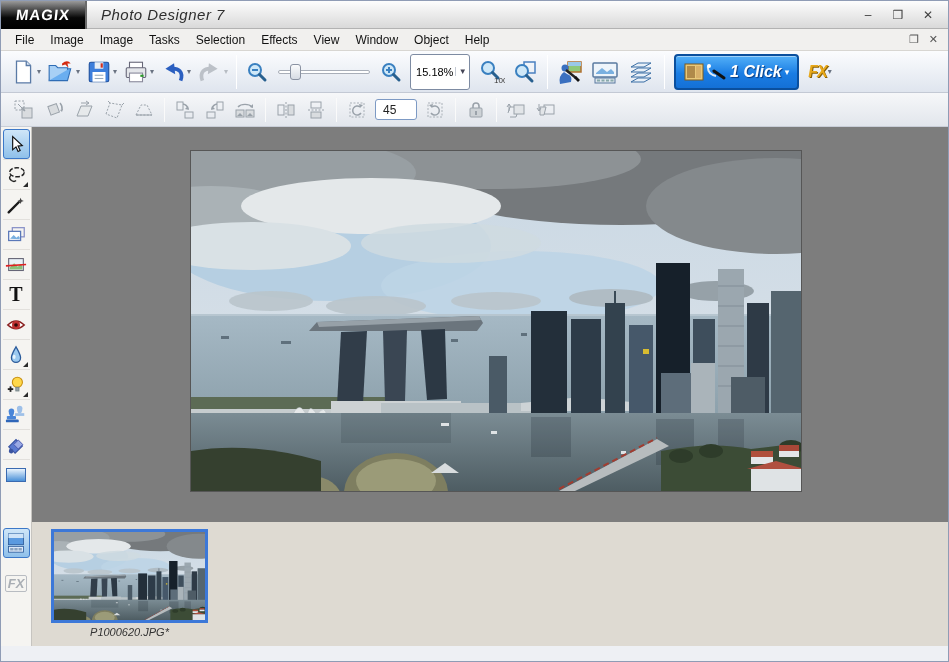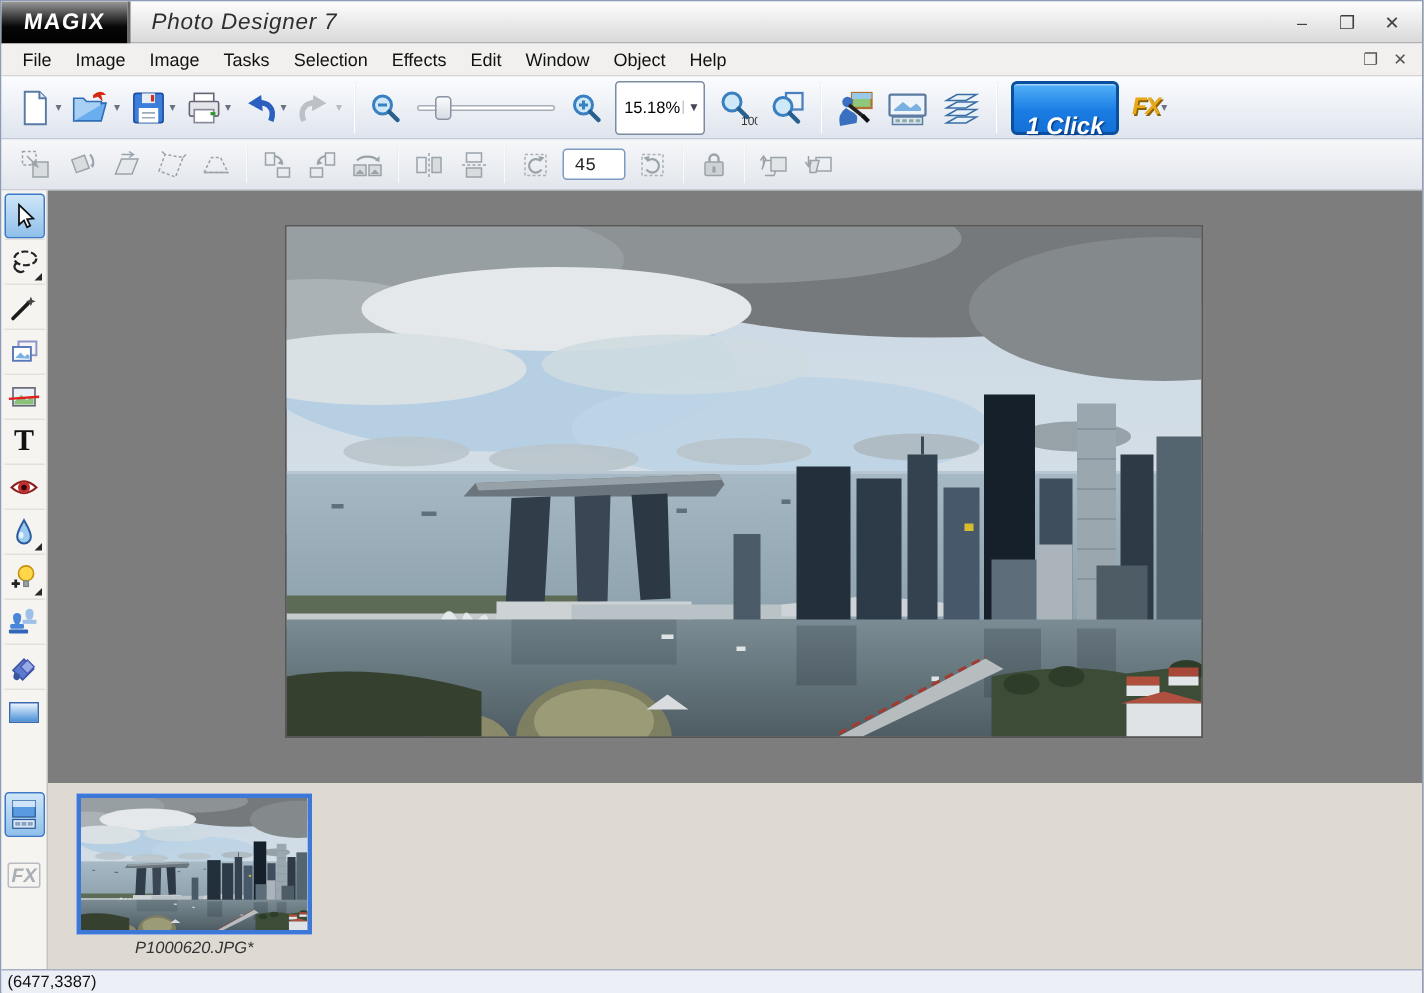--- a/index.html
+++ b/index.html
@@ -26,31 +26,31 @@
   .tsep { width:1px; height:34px; background:#b9bfc9; border-right:1px solid #fff; margin:0 5px; }
   .tbtn { display:flex; align-items:center; padding:2px 3px; border-radius:3px; }
   .caret { font-size:8px; color:#6a7382; margin-left:1px; }
   .caret.dis { color:#b7bcc3; }
   .slider { width:92px; height:18px; position:relative; margin:0 6px; }
   .slider .track { position:absolute; left:0; right:0; top:7px; height:4px; background:#fff; border:1px solid #a8aeb8; border-radius:2px; }
   .slider .thumb { position:absolute; left:12px; top:1px; width:11px; height:16px; background:linear-gradient(180deg,#fafbfc,#d7dce4); border:1px solid #8a92a2; border-radius:3px; }
   .zoom-select { width:60px; height:36px; background:#fff; border:1px solid #7d8ba2; border-radius:3px; display:flex; align-items:center; font-size:11px; margin:0 4px; }
   .zoom-select .zval { flex:1; padding-left:5px; }
   .zoom-select .zcaret { width:14px; border-left:1px solid #c4cad4; text-align:center; font-size:8px; color:#445; }
-  .oneclick { height:32px; display:flex; align-items:center; gap:2px; background:linear-gradient(180deg,#53b0f8,#1a7de4 55%,#1470d6); border:2px solid #0a4f9e; border-radius:4px; padding:16px 8px; margin:0 4px; box-shadow:inset 0 1px 0 rgba(255,255,255,.45);flex-direction:column; }
+  .oneclick { height:32px; display:flex; align-items:center; gap:2px; background:linear-gradient(180deg,#53b0f8,#1a7de4 55%,#1470d6); border:2px solid #0a4f9e; border-radius:4px; padding:16px 8px; margin:0 4px; box-shadow:inset 0 1px 0 rgba(255,255,255,.45); }
   .oneclick .label { color:#fff; font-weight:bold; font-size:16px; font-style:italic; text-shadow:1px 1px 1px #0a3c80; }
   .oneclick .caret { color:#fff; font-size:9px; }
   .fxbtn { display:flex; align-items:center; padding:3px 5px; }
   .fx-text { font-weight:bold; font-style:italic; font-size:16px; color:#e8a81a; text-shadow:1px 1px 0 #8a6206; letter-spacing:-1px; }
 
   
   .toolbar2 { height:34px; background:linear-gradient(180deg,#f6f7f9,#e2e6ec); border-bottom:1px solid #c9ced8; display:flex; align-items:center; padding:0 8px; flex:0 0 auto; }
   .t2btn { width:30px; height:28px; display:flex; align-items:center; justify-content:center; }
   .t2sep { width:1px; height:24px; background:#c2c7cf; border-right:1px solid #fafafa; margin:0 5px; }
-  .angle-input { width:42px; height:21px; border:1px solid #7d9ac4; border-radius:3px; font-size:12px; padding-left:7px; color:#222; font-family:Liberation Mono, monospace; margin:0 3px; background:#fff; }
+  .angle-input { width:42px; height:21px; border:1px solid #7d9ac4; border-radius:3px; font-size:12px; padding-left:7px; color:#222; font-family:Liberation Sans, sans-serif; margin:0 3px; background:#fff; }
 
   
   .main { flex:0 0 395px; display:flex; }
   .sidebar { width:31px; background:#f5f4f1; border-right:1px solid #c6c4c0; display:flex; flex-direction:column; align-items:center; padding-top:2px; }
   .tool { width:27px; height:30px; display:flex; align-items:center; justify-content:center; position:relative; }
   .tool + .tool { border-top:1px solid #e2e0dc; }
   .tool.active { background:linear-gradient(180deg,#cfe6f8,#8fc0ea); border:1px solid #3c78c8; border-radius:3px; }
   .flyout::after { content:""; position:absolute; right:2px; bottom:2px; border-left:5px solid transparent; border-bottom:5px solid #2a2a2a; }
   .canvas { flex:1; background:#7d7d7d; position:relative; }
   .photo { position:absolute; left:159px; top:24px; width:610px; height:340px; outline:1px solid rgba(40,40,40,.45); }
@@ -197,21 +197,21 @@
     </div>
   </div>
 
   <div class="menubar">
     <span class="menu-item">File</span>
     <span class="menu-item">Image</span>
     <span class="menu-item">Image</span>
     <span class="menu-item">Tasks</span>
     <span class="menu-item">Selection</span>
     <span class="menu-item">Effects</span>
-    <span class="menu-item">Edit</span>
+    <span class="menu-item">View</span>
     <span class="menu-item">Window</span>
     <span class="menu-item">Object</span>
     <span class="menu-item">Help</span>
     <div class="mdi-controls">
       <span class="mdi-btn">❐</span>
       <span class="mdi-btn">✕</span>
     </div>
   </div>
 
   <div class="toolbar1">
@@ -590,17 +590,14 @@
         <div class="thumb-frame">
           <svg viewBox="0 0 610 340" preserveAspectRatio="none">
             <use href="#scene"></use>
           </svg>
         </div>
         <div class="thumb-caption">P1000620.JPG*</div>
       </div>
     </div>
   </div>
 
-  <div class="statusbar">
-    <span>(6477,3387)</span>
-  </div>
 
 </div>
 
 </body></html>

